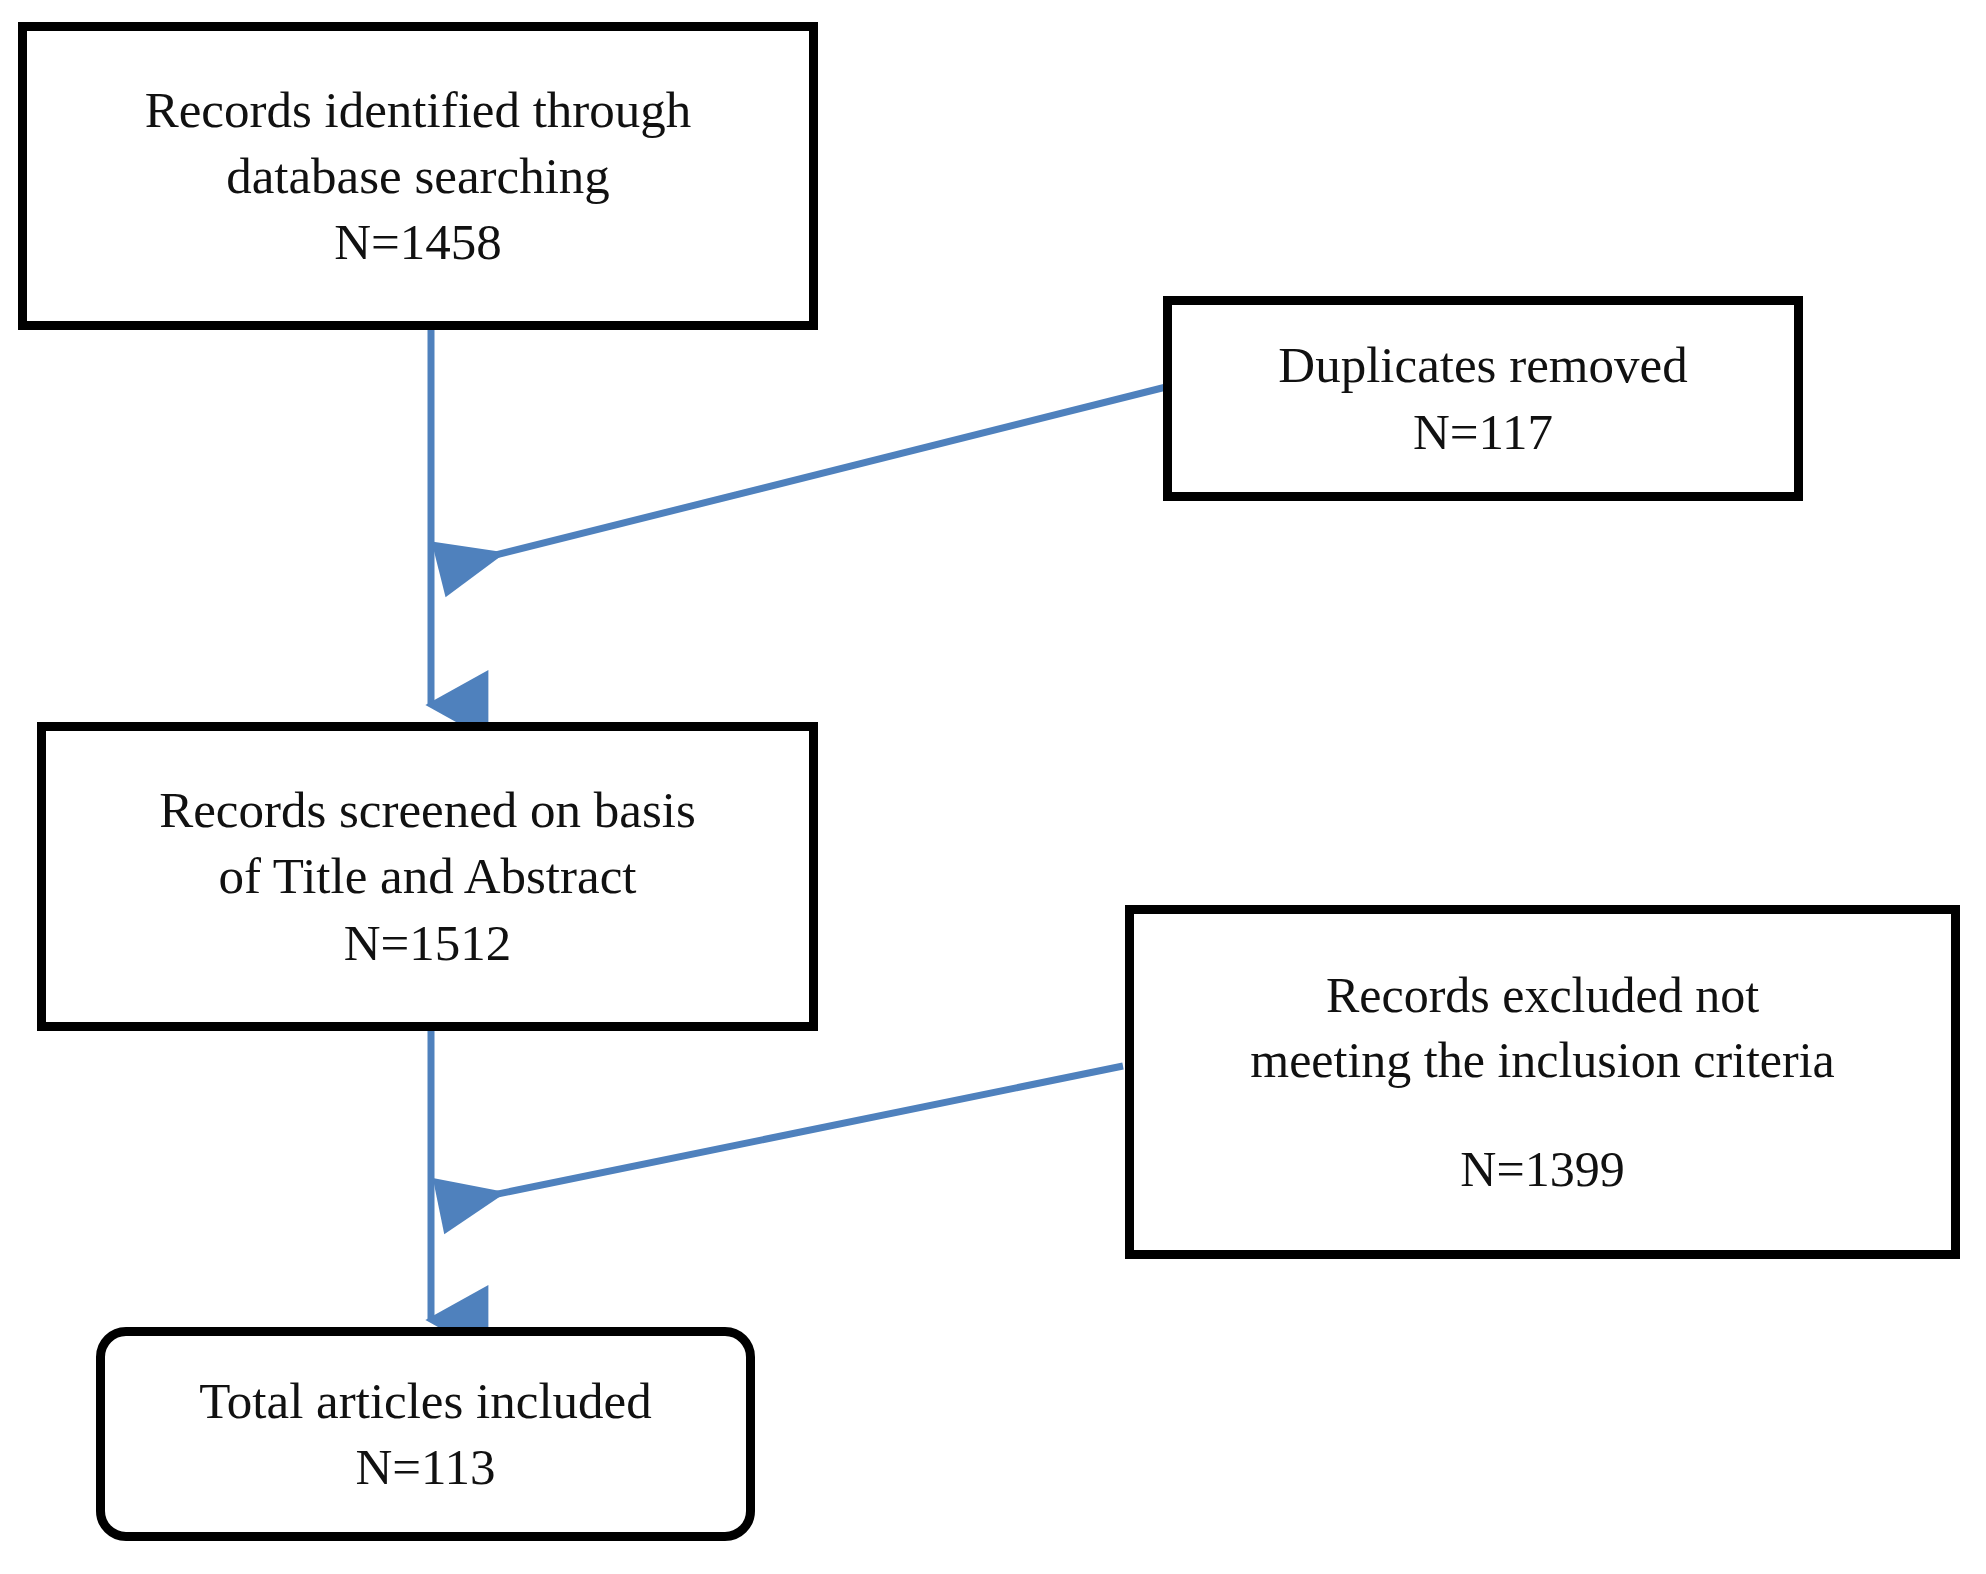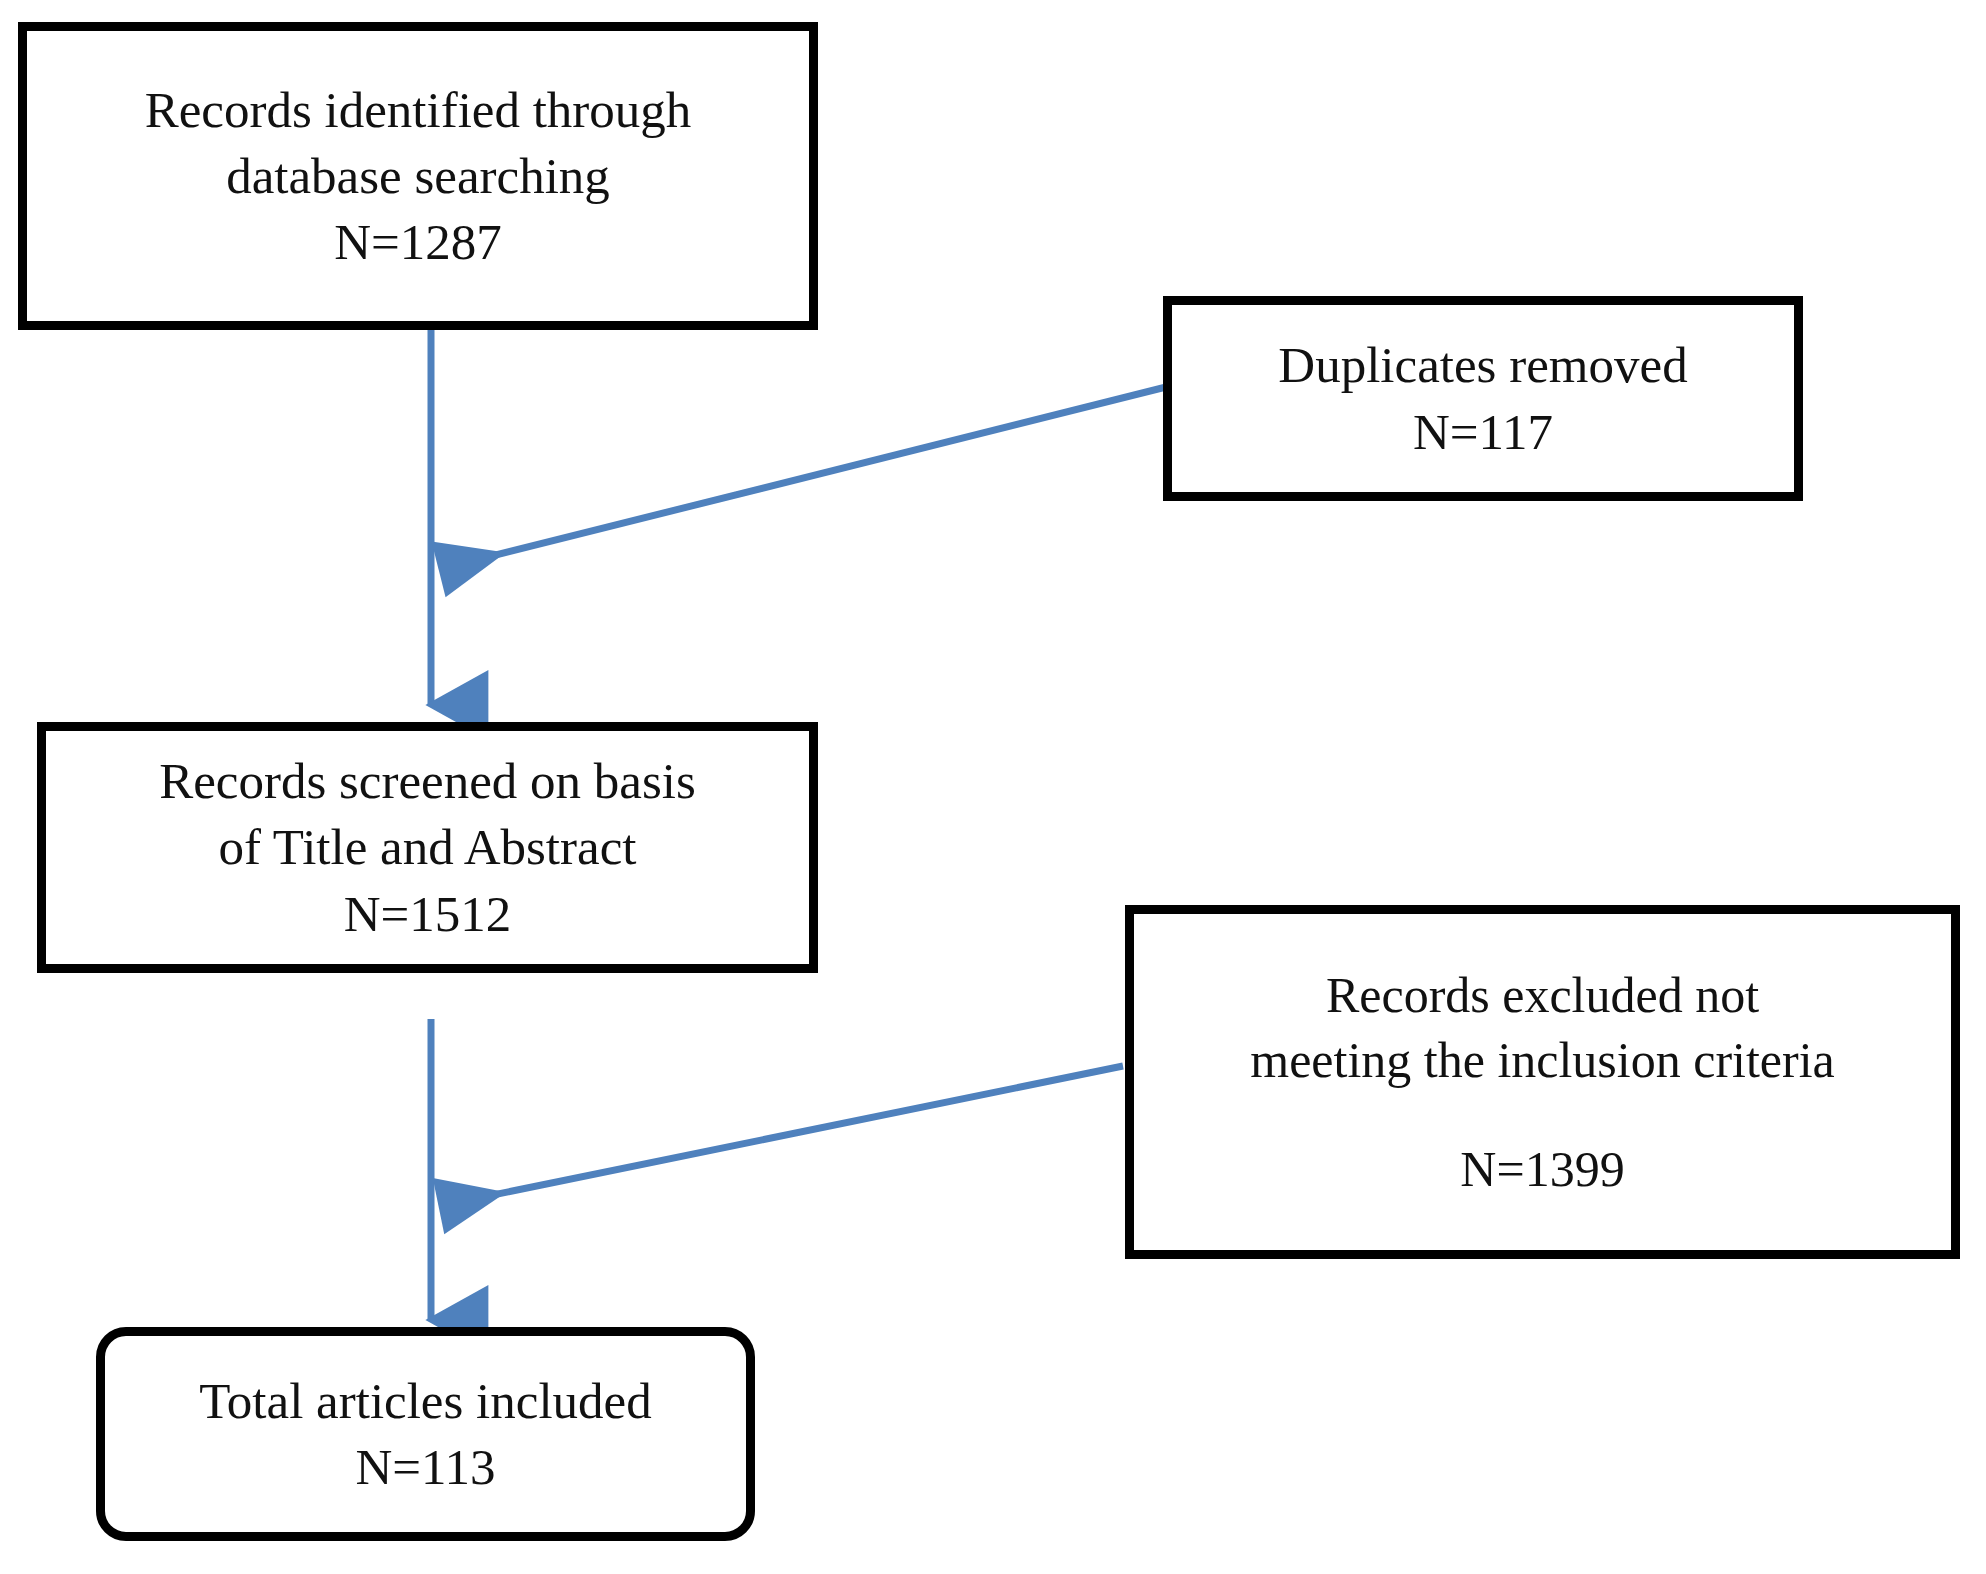--- a/index.html
+++ b/index.html
@@ -46,21 +46,21 @@
     display: block;
     white-space: nowrap;
   }
   .flow-box .spacer {
     display: block;
     height: 44px;
   }
   
   #box-identified   { left: 18px;   top: 22px;   width: 800px; height: 308px; }
   #box-duplicates   { left: 1163px; top: 296px;  width: 640px; height: 205px; }
-  #box-screened     { left: 37px;   top: 722px;  width: 781px; height: 251px; }
+  #box-screened     { left: 37px;   top: 722px;  width: 781px; height: 309px; }
   #box-excluded     { left: 1125px; top: 905px;  width: 835px; height: 354px; }
   #box-included     { left: 96px;   top: 1327px; width: 659px; height: 214px; border-radius: 30px; }
 
   #box-excluded { font-size: 50px; }
 </style>
 </head>
 <body>
 
 <div id="diagram-root">
 
@@ -79,21 +79,21 @@
     <line x1="1186" y1="382" x2="444" y2="568" stroke="#4F81BD" stroke-width="7" marker-end="url(#arrow-diag)"></line>
 
     <line x1="431" y1="1019" x2="431" y2="1320" stroke="#4F81BD" stroke-width="7" marker-end="url(#arrow-down)"></line>
 
     <line x1="1123" y1="1066" x2="444" y2="1205" stroke="#4F81BD" stroke-width="7" marker-end="url(#arrow-diag)"></line>
   </svg>
 
   <div class="flow-box" id="box-identified">
     <span class="line">Records identified through</span>
     <span class="line">database searching</span>
-    <span class="line">N=1287</span>
+    <span class="line">N=1458</span>
   </div>
 
   <div class="flow-box" id="box-duplicates">
     <span class="line">Duplicates removed</span>
     <span class="line">N=117</span>
   </div>
 
   <div class="flow-box" id="box-screened">
     <span class="line">Records screened on basis</span>
     <span class="line">of Title and Abstract</span>

